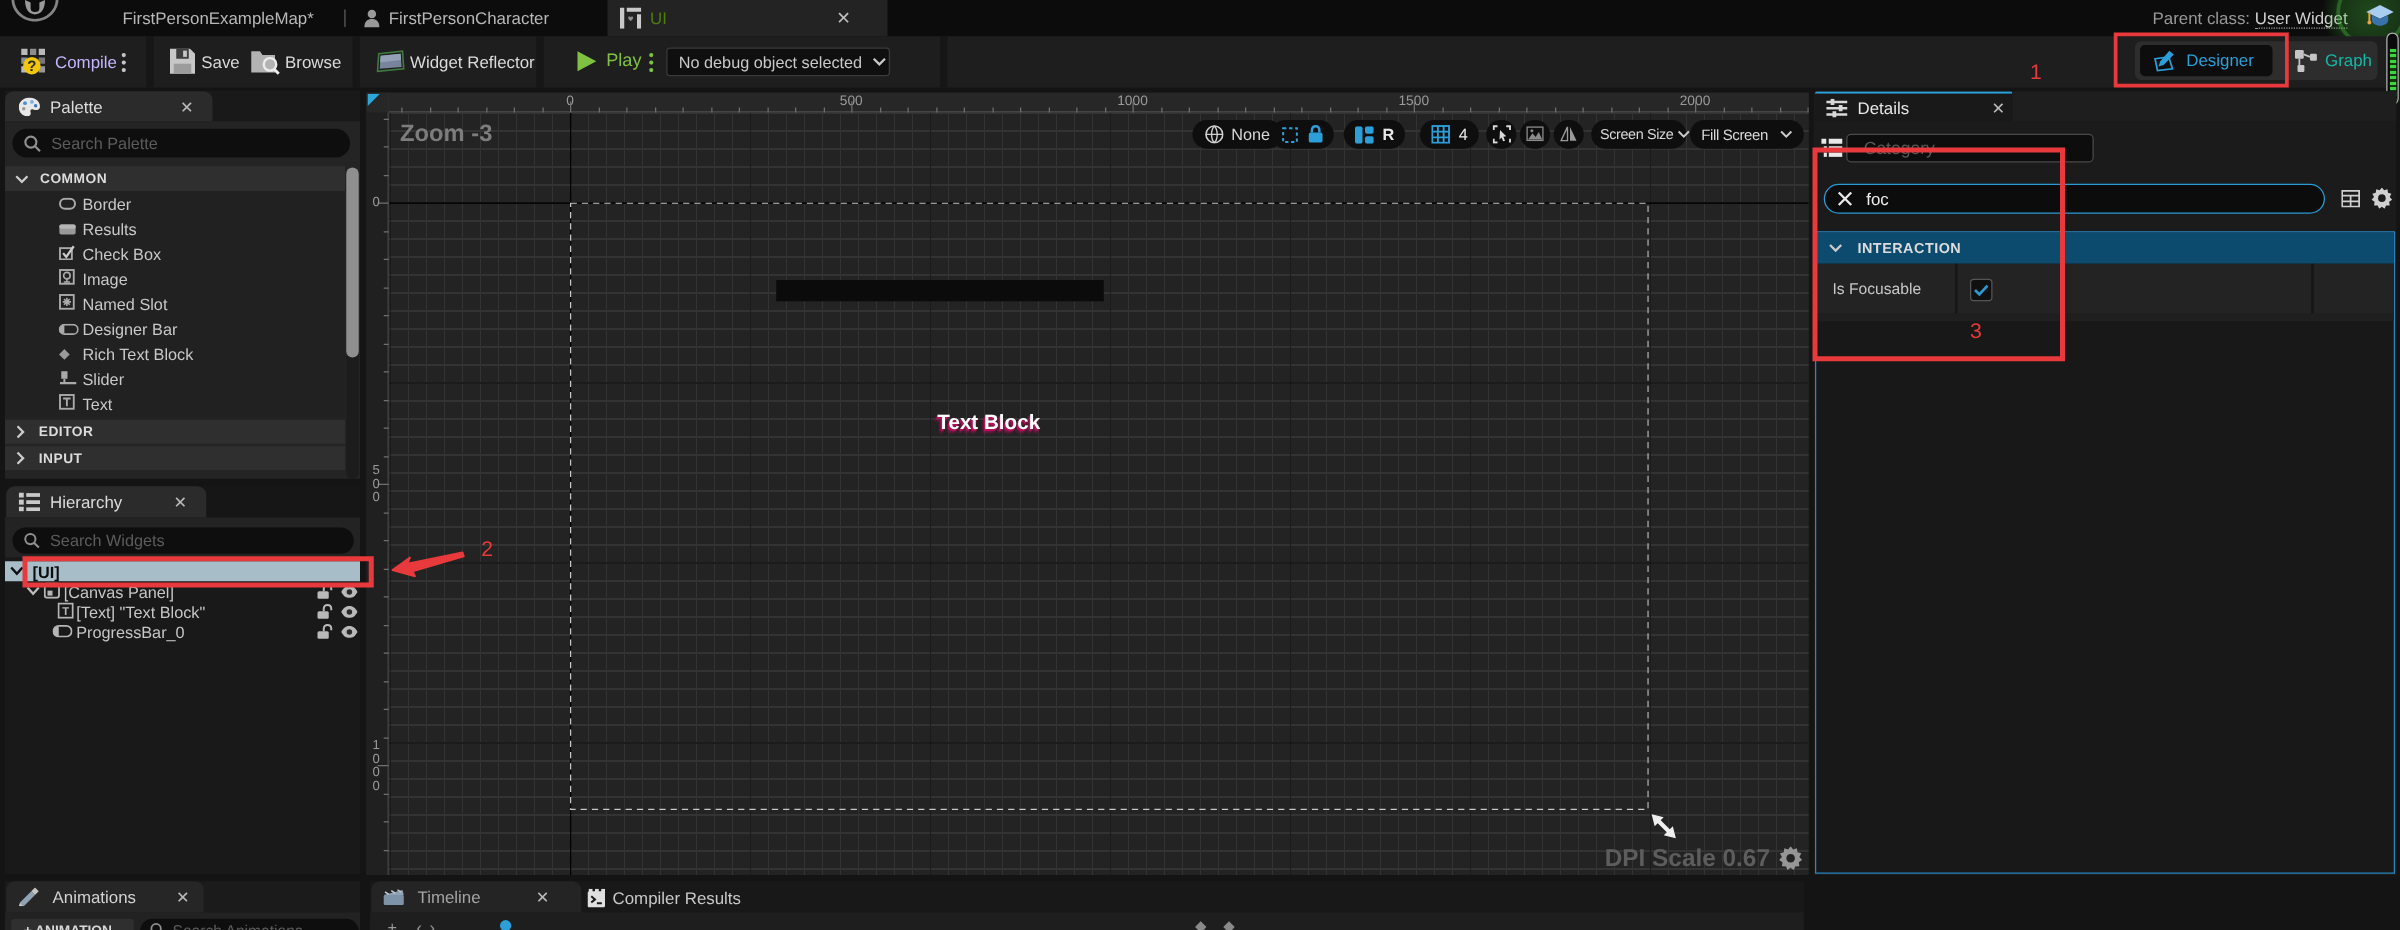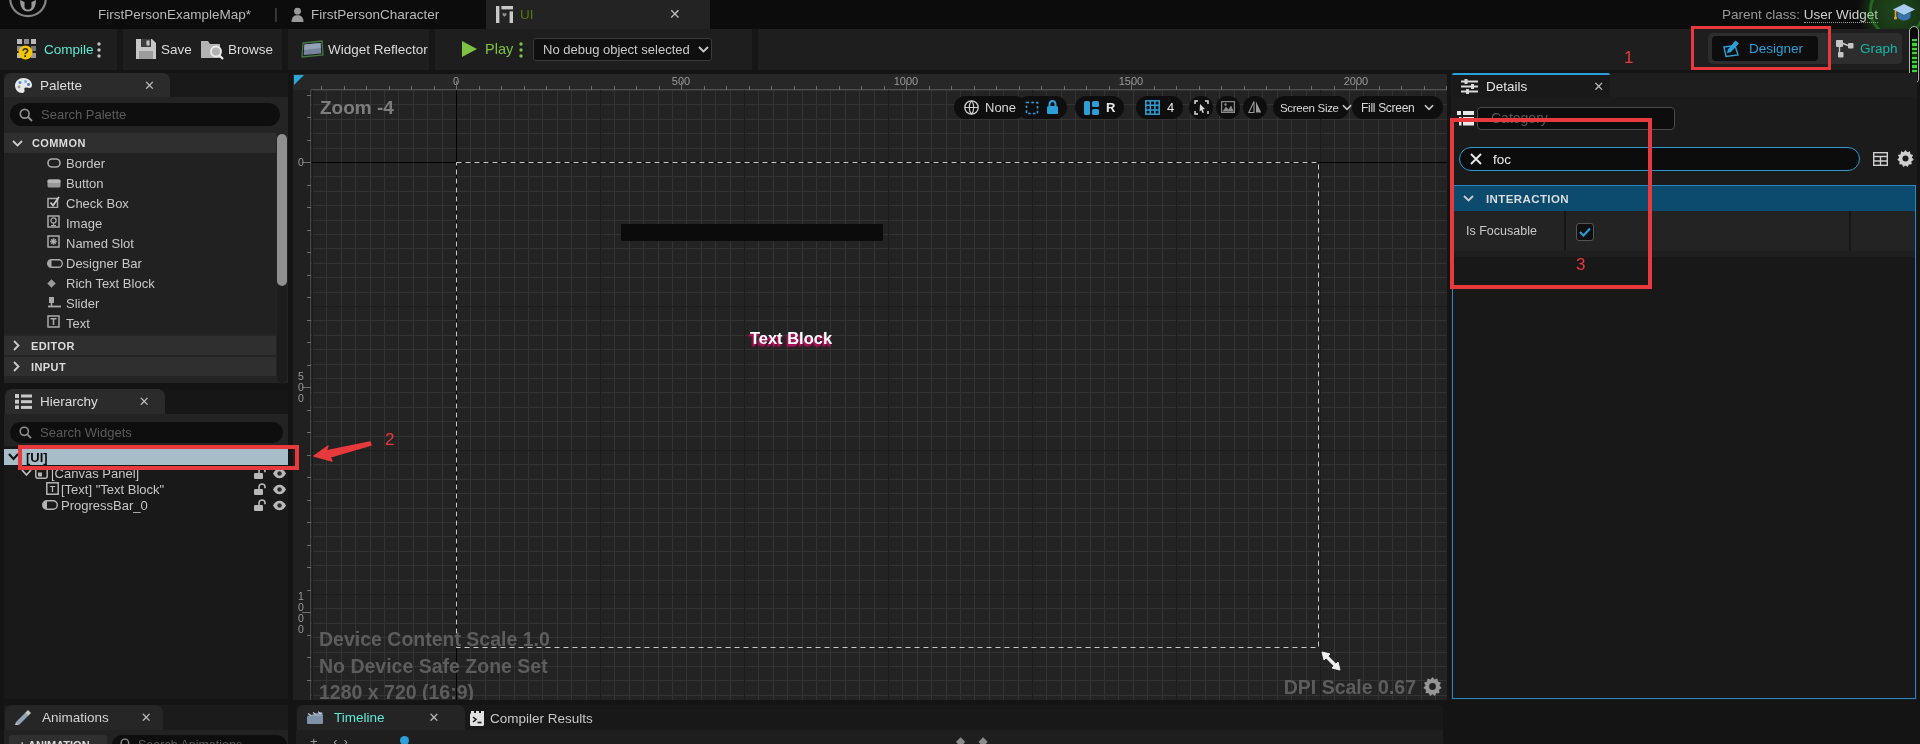--- a/index.html
+++ b/index.html
@@ -62,21 +62,21 @@
       <rect x="8" y="1" width="5" height="5" fill="#8d8d8d"></rect>
       <rect x="15" y="1" width="5" height="5"></rect>
     <rect x="1" y="8" width="5" height="5" fill="#8d8d8d"></rect>
       <rect x="15" y="8" width="5" height="5" fill="#777"></rect>
     <rect x="1" y="15" width="5" height="5"></rect>
       <rect x="15" y="15" width="5" height="5" fill="#999"></rect>
   </g>
   <circle cx="9.5" cy="14.5" r="7" fill="#f3c708"></circle>
   <text x="9.5" y="19" font-size="12" font-weight="bold" fill="#2a2a2a" text-anchor="middle" font-family="Liberation Sans">?</text>
 </svg>
-<div class="abs" style="left:44px;top:42px;color:#5eead4;font-size:13.5px;">Compile</div>
+<div class="abs" style="left:44px;top:42px;color:#c4b5fd;font-size:13.5px;">Compile</div>
 <svg class="abs" style="left:97px;top:42px;" width="4" height="16" viewBox="0 0 4 16">
     <circle cx="2" cy="2" r="1.7" fill="#c4c4c4"></circle>
     <circle cx="2" cy="8" r="1.7" fill="#c4c4c4"></circle>
     <circle cx="2" cy="14" r="1.7" fill="#c4c4c4"></circle>
   </svg>
 
 <svg class="abs" style="left:135px;top:38px;" width="22" height="22" viewBox="0 0 22 22">
   <path d="M1 1 L17 1 L21 5 L21 21 L1 21 Z" fill="#c7c7c7"></path>
   <rect x="6" y="1" width="10" height="8" fill="#3d3d3d"></rect>
   <rect x="11.5" y="2.5" width="3" height="5" fill="#c7c7c7"></rect>
@@ -166,21 +166,21 @@
       <span style="width:16px;margin-left:43px;"><svg width="14" height="10" viewBox="0 0 14 10">
           <rect x="1" y="1" width="12" height="8" rx="4" fill="none" stroke="#aaaaaa" stroke-width="1.6"></rect>
         </svg></span>
       <span style="margin-left:3px;">Border</span>
     </div>
   <div style="height:20px;display:flex;align-items:center;">
       <span style="width:16px;margin-left:43px;"><svg width="14" height="9" viewBox="0 0 14 9">
           <rect x="0.5" y="0.5" width="13" height="8" rx="1.5" fill="#999999"></rect>
           <rect x="0.5" y="0.5" width="13" height="3.5" rx="1.5" fill="#b5b5b5"></rect>
         </svg></span>
-      <span style="margin-left:3px;">Button</span>
+      <span style="margin-left:3px;">Results</span>
     </div>
   <div style="height:20px;display:flex;align-items:center;">
       <span style="width:16px;margin-left:43px;"><svg width="14" height="12" viewBox="0 0 14 12">
           <rect x="1" y="2.5" width="9.5" height="9" fill="none" stroke="#aaaaaa" stroke-width="1.5"></rect>
           <path d="M3.5 6.5 L6 9.5 L12 1" stroke="#cccccc" stroke-width="1.8" fill="none"></path>
         </svg></span>
       <span style="margin-left:3px;">Check Box</span>
     </div>
   <div style="height:20px;display:flex;align-items:center;">
       <span style="width:16px;margin-left:43px;"><svg width="13" height="13" viewBox="0 0 13 13">
@@ -432,31 +432,30 @@
   <div style="position:absolute;left:14px;top:515.5px;width:4px;height:1px;background:#6f6f6f;"></div>
   <div style="position:absolute;left:9px;top:538.0px;width:9px;height:1px;background:#6f6f6f;"></div>
   <div style="position:absolute;left:14px;top:560.5px;width:4px;height:1px;background:#6f6f6f;"></div>
   <div style="position:absolute;left:14px;top:583.0px;width:4px;height:1px;background:#6f6f6f;"></div>
   <div style="position:absolute;left:14px;top:605.5px;width:4px;height:1px;background:#6f6f6f;"></div>
   <div style="position:absolute;left:2px;top:82px;width:12px;text-align:center;color:#9a9a9a;font-size:10.5px;">0</div>
   <div style="position:absolute;left:2px;top:297px;width:12px;text-align:center;color:#9a9a9a;font-size:10.5px;line-height:11px;">5<br>0<br>0</div>
   <div style="position:absolute;left:2px;top:517px;width:12px;text-align:center;color:#9a9a9a;font-size:10.5px;line-height:11px;">1<br>0<br>0<br>0</div>
   </div>
 
-  <div style="position:absolute;left:27px;top:23px;color:#7d7d7d;font-size:19px;font-weight:bold;">Zoom -4</div>
+  <div style="position:absolute;left:27px;top:23px;color:#7d7d7d;font-size:19px;font-weight:bold;">Zoom -3</div>
 
   <svg style="position:absolute;left:163px;top:88px;" width="863" height="486" viewBox="0 0 863 486">
       <rect x="0.5" y="0.5" width="862" height="485" fill="none" stroke="#c8c8c8" stroke-width="1" stroke-dasharray="5 4"></rect>
     </svg>
 
   <div style="position:absolute;left:328px;top:150px;width:262px;height:17px;background:#0b0b0b;"></div>
 
   <div style="position:absolute;left:428px;top:255px;width:140px;text-align:center;color:#ffffff;font-size:16.5px;font-weight:bold;text-shadow:-1px 2px 1px #c50e63, -2px 3px 2px rgba(197,14,99,0.55);">Text Block</div>
 
-  <div style="position:absolute;left:26px;top:552px;color:#5d5d5d;font-size:19.5px;font-weight:bold;line-height:26.5px;">Device Content Scale 1.0<br>No Device Safe Zone Set<br>1280 x 720 (16:9)</div>
   <div style="position:absolute;left:960px;top:602px;width:163px;text-align:right;color:#5d5d5d;font-size:19.5px;font-weight:bold;">DPI Scale 0.67</div>
   <svg style="position:absolute;left:1130px;top:603px;" width="19" height="19" viewBox="0 0 19 19">
       <path d="M9.5 0 L11.5 2.5 L14.5 1.5 L15 4.8 L18 5.5 L16.5 8.5 L18.7 11 L16 12.8 L16.5 16 L13.2 16.2 L12 19 L9.5 17.2 L7 19 L5.8 16.2 L2.5 16 L3 12.8 L0.3 11 L2.5 8.5 L1 5.5 L4 4.8 L4.5 1.5 L7.5 2.5 Z" fill="#969696"></path>
       <circle cx="9.5" cy="9.5" r="3.4" fill="#232323"></circle>
     </svg>
 
   <svg style="position:absolute;left:1027px;top:576px;" width="24" height="24" viewBox="0 0 24 24">
     <g stroke="#efefef" stroke-width="3" fill="#efefef">
       <path d="M5 5 L17 17" stroke-width="3.4"></path>
       <path d="M2 2 L10 4 L4 10 Z" stroke-width="1"></path>
@@ -532,21 +531,21 @@
 </div>
 </div>
 
 <div class="abs" style="left:296px;top:705px;width:1147px;height:39px;background:#181818;"></div>
 <div class="panel-tab" style="left:297px;top:705px;width:168px;height:25px;background:#242424;">
   <svg style="margin-left:9px;" width="20" height="16" viewBox="0 0 20 16">
     <path d="M1 6 L16 2 L17 6 Z" fill="#8fa3b5"></path>
     <rect x="1" y="6" width="16" height="8" rx="1" fill="#7e93a8"></rect>
     <path d="M2 3.5 L5 5.5 M7 2.5 L10 4.5 M12 1.8 L15 3.8" stroke="#c5ced8" stroke-width="1.2"></path>
   </svg>
-  <span style="margin-left:8px;color:#5eead4;font-size:13.5px;">Timeline</span>
+  <span style="margin-left:8px;color:#a3a3a3;font-size:13.5px;">Timeline</span>
   <span class="ptab-x" style="margin-left:44px;">✕</span>
 </div>
 <svg class="abs" style="left:470px;top:711px;" width="14" height="15" viewBox="0 0 14 15">
   <rect x="0" y="2" width="14" height="13" rx="1.5" fill="#e0e0e0"></rect>
   <rect x="1" y="0" width="3" height="4" fill="#e0e0e0"></rect>
     <rect x="6" y="0" width="3" height="4" fill="#e0e0e0"></rect>
     <rect x="11" y="0" width="3" height="4" fill="#e0e0e0"></rect>
   <path d="M3 6 L6 8.5 L3 11" stroke="#1a1a1a" stroke-width="1.6" fill="none"></path>
     <path d="M7.5 11.5 L11.5 11.5" stroke="#1a1a1a" stroke-width="1.6"></path>
 </svg>

